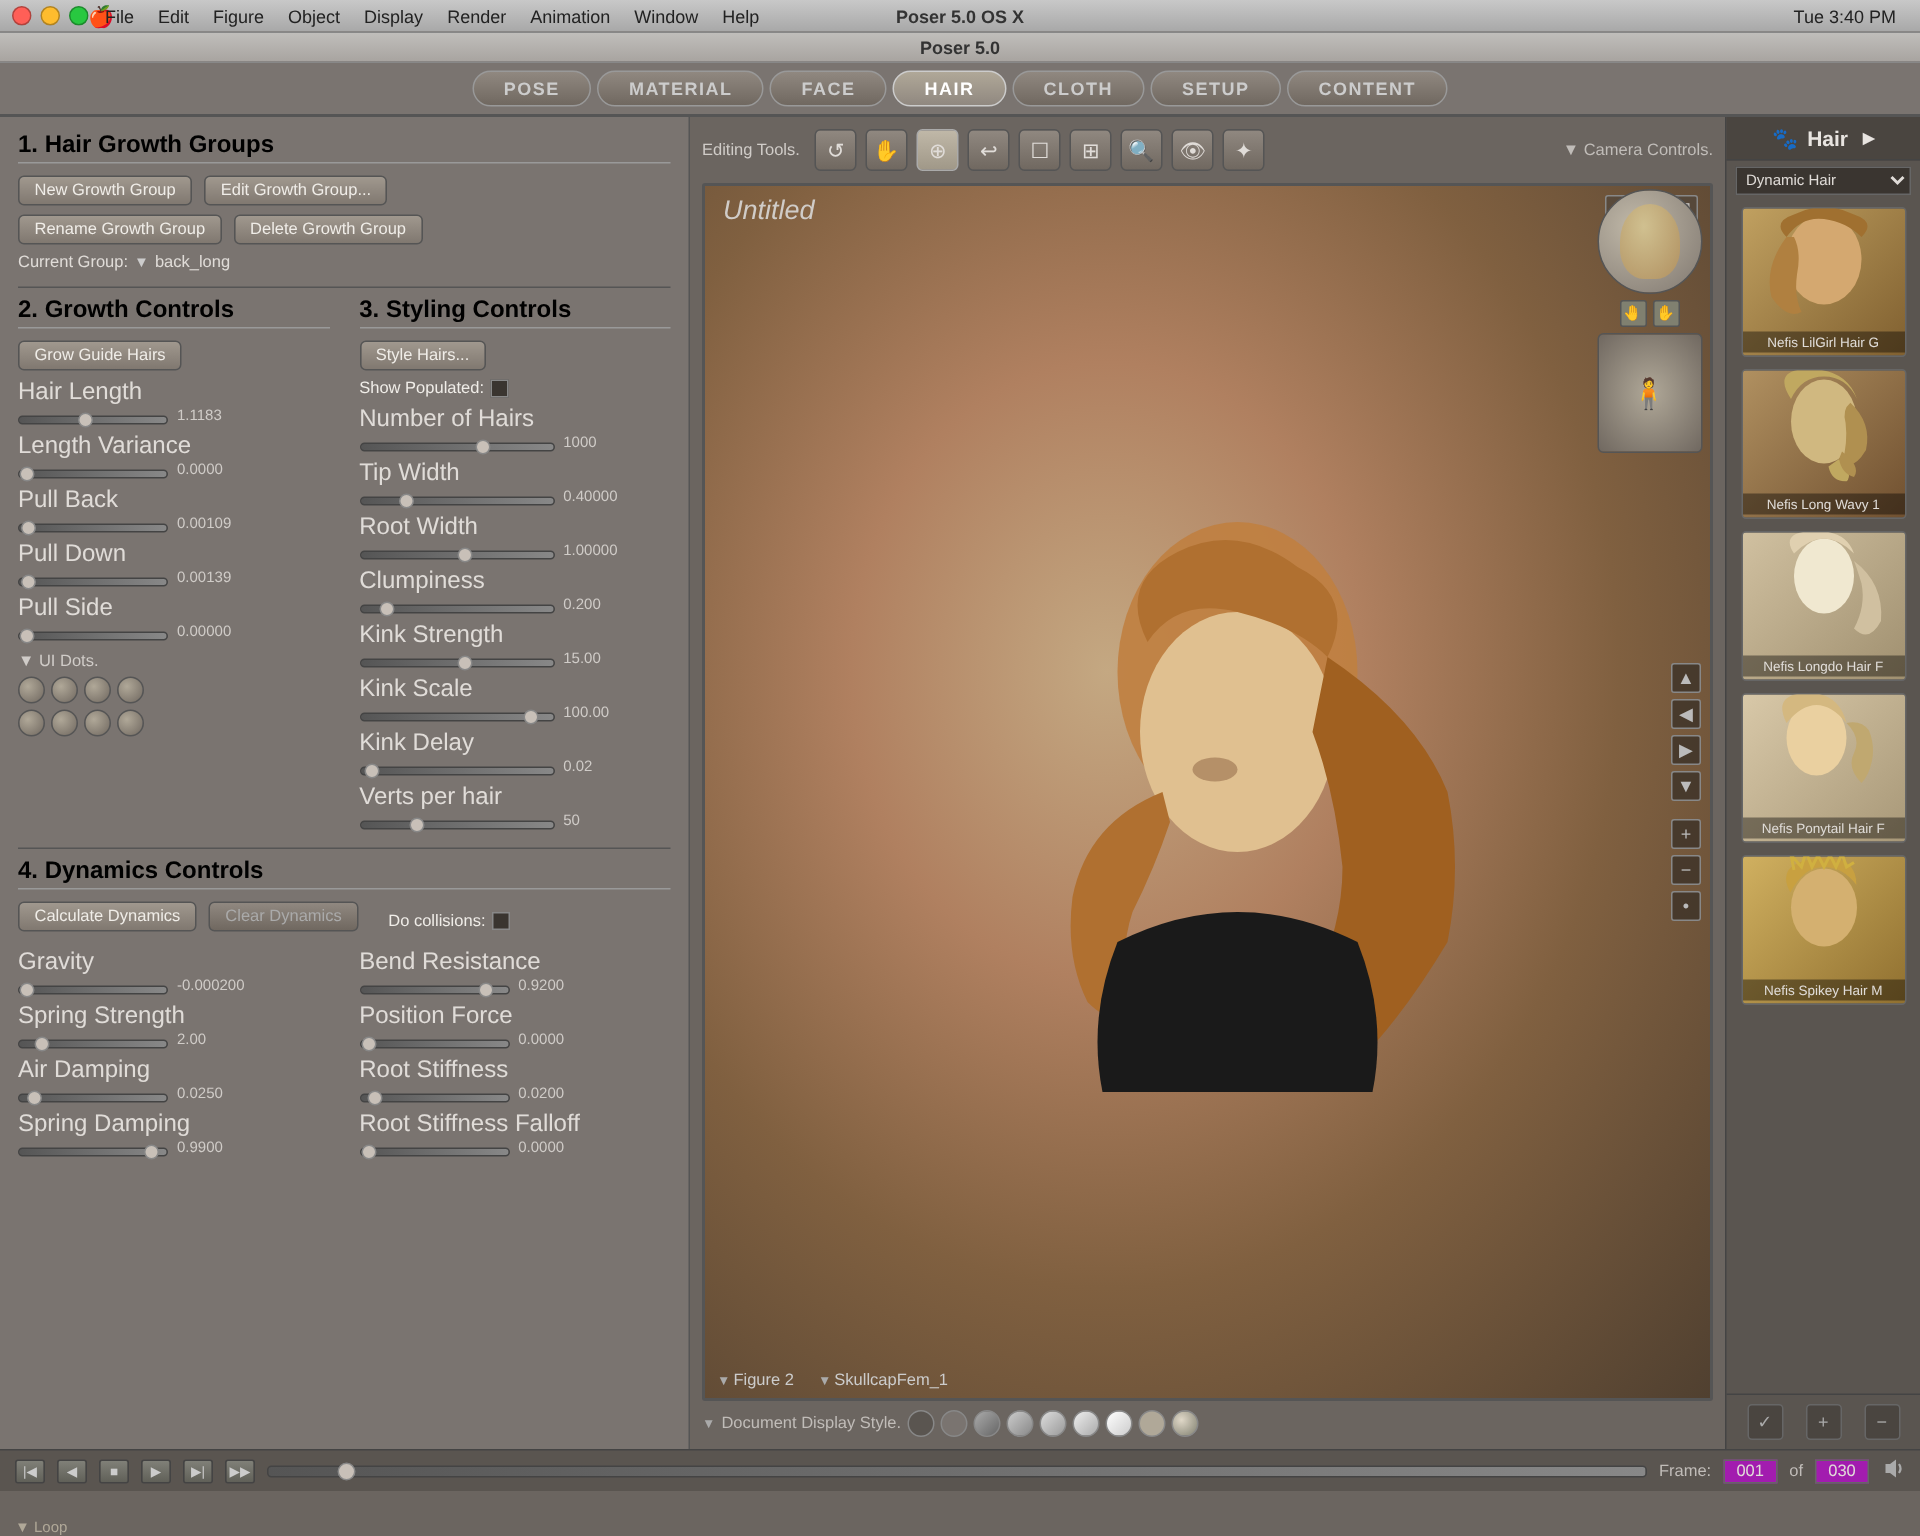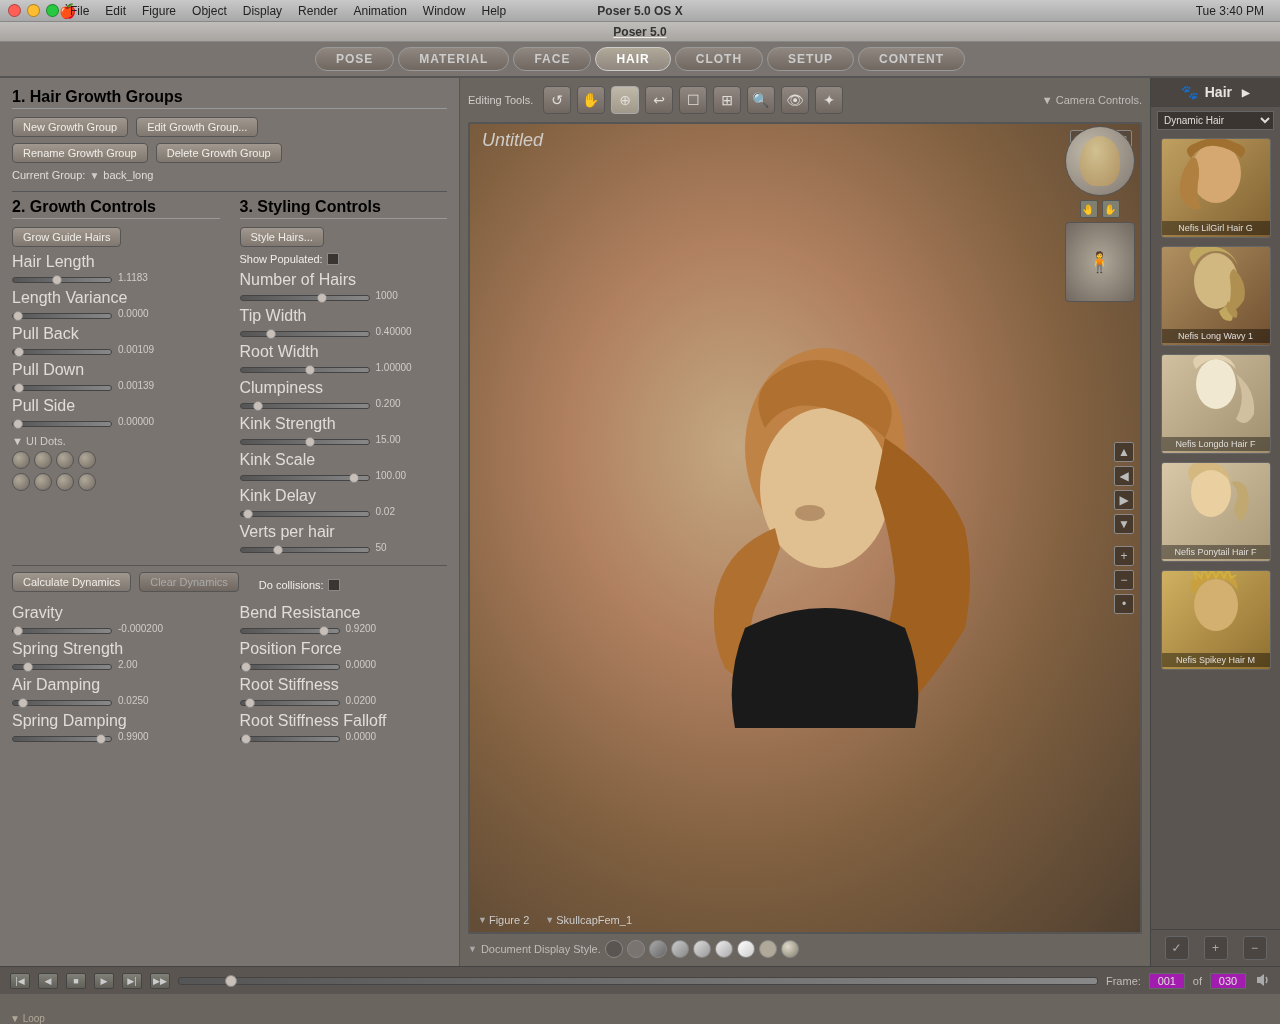--- a/index.html
+++ b/index.html
@@ -46,21 +46,20 @@
     }
     .apple-logo { font-size: 14px; margin-right: 8px; color: #222; }
 
     
     .menubar {
       height: 20px;
       background: linear-gradient(to bottom, #c0bebb, #a8a4a0);
       display: flex; align-items: center;
       padding: 0 8px;
       border-bottom: 1px solid #888;
-      text-decoration: underline;
     }
 
     
     .tabbar {
       height: 36px;
       background: #7a7470;
       display: flex; align-items: center; justify-content: center;
       gap: 4px;
       border-bottom: 2px solid #555;
     }
@@ -590,20 +589,21 @@
                 <div class="slider-thumb" style="left:25%"></div>
               </div>
             <span class="slider-value">50</span>
           </div>
         </div>
       </div>
     </div>
 
     <div class="separator"></div>
 
+    <div class="section-title">4. Dynamics Controls</div>
     <div class="two-col">
       <div class="btn-group">
         <button class="poser-btn">Calculate Dynamics</button>
         <button class="poser-btn disabled">Clear Dynamics</button>
       </div>
       <div class="checkbox-row" style="align-self:center;">
         <span>Do collisions:</span>
         <div class="poser-checkbox"></div>
       </div>
     </div>

